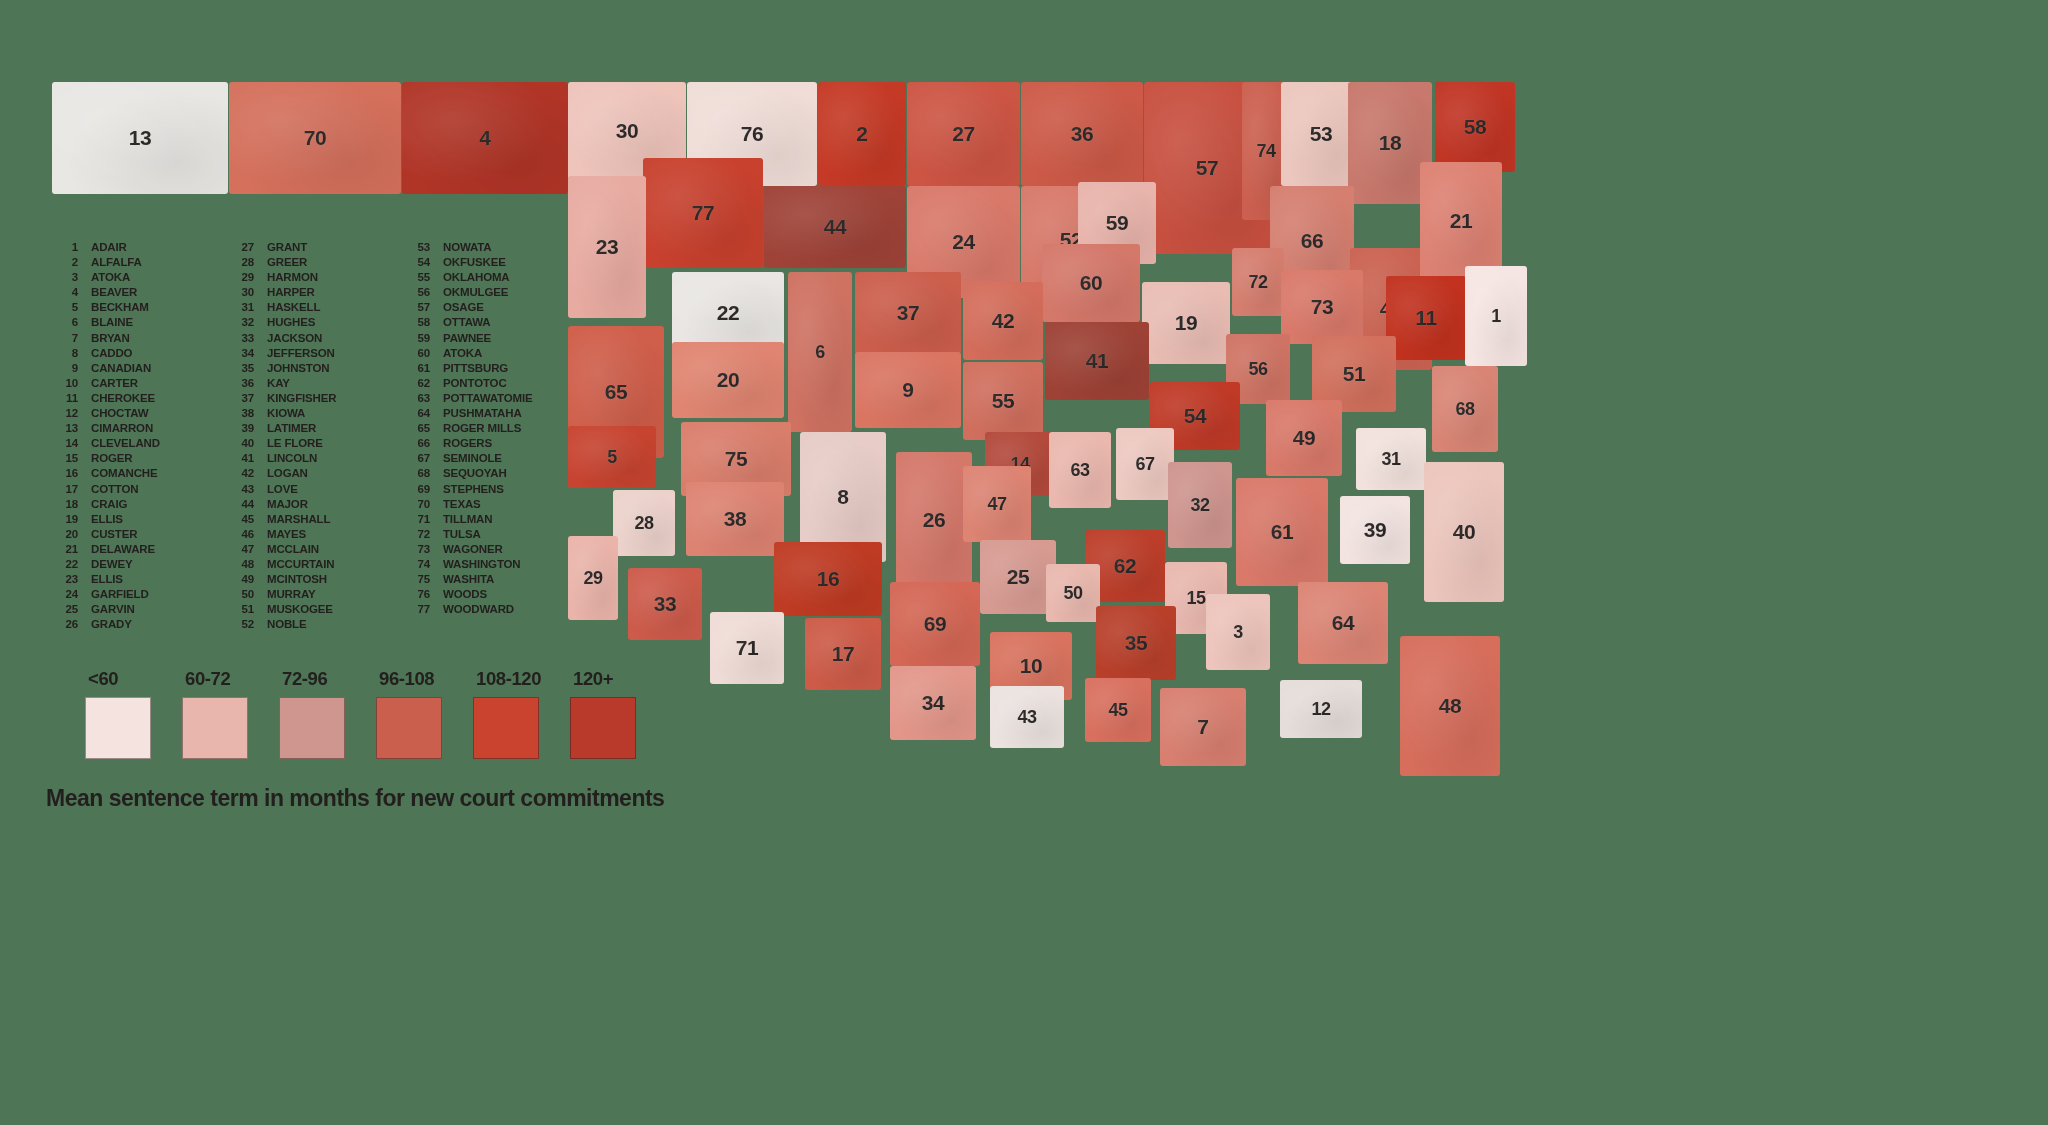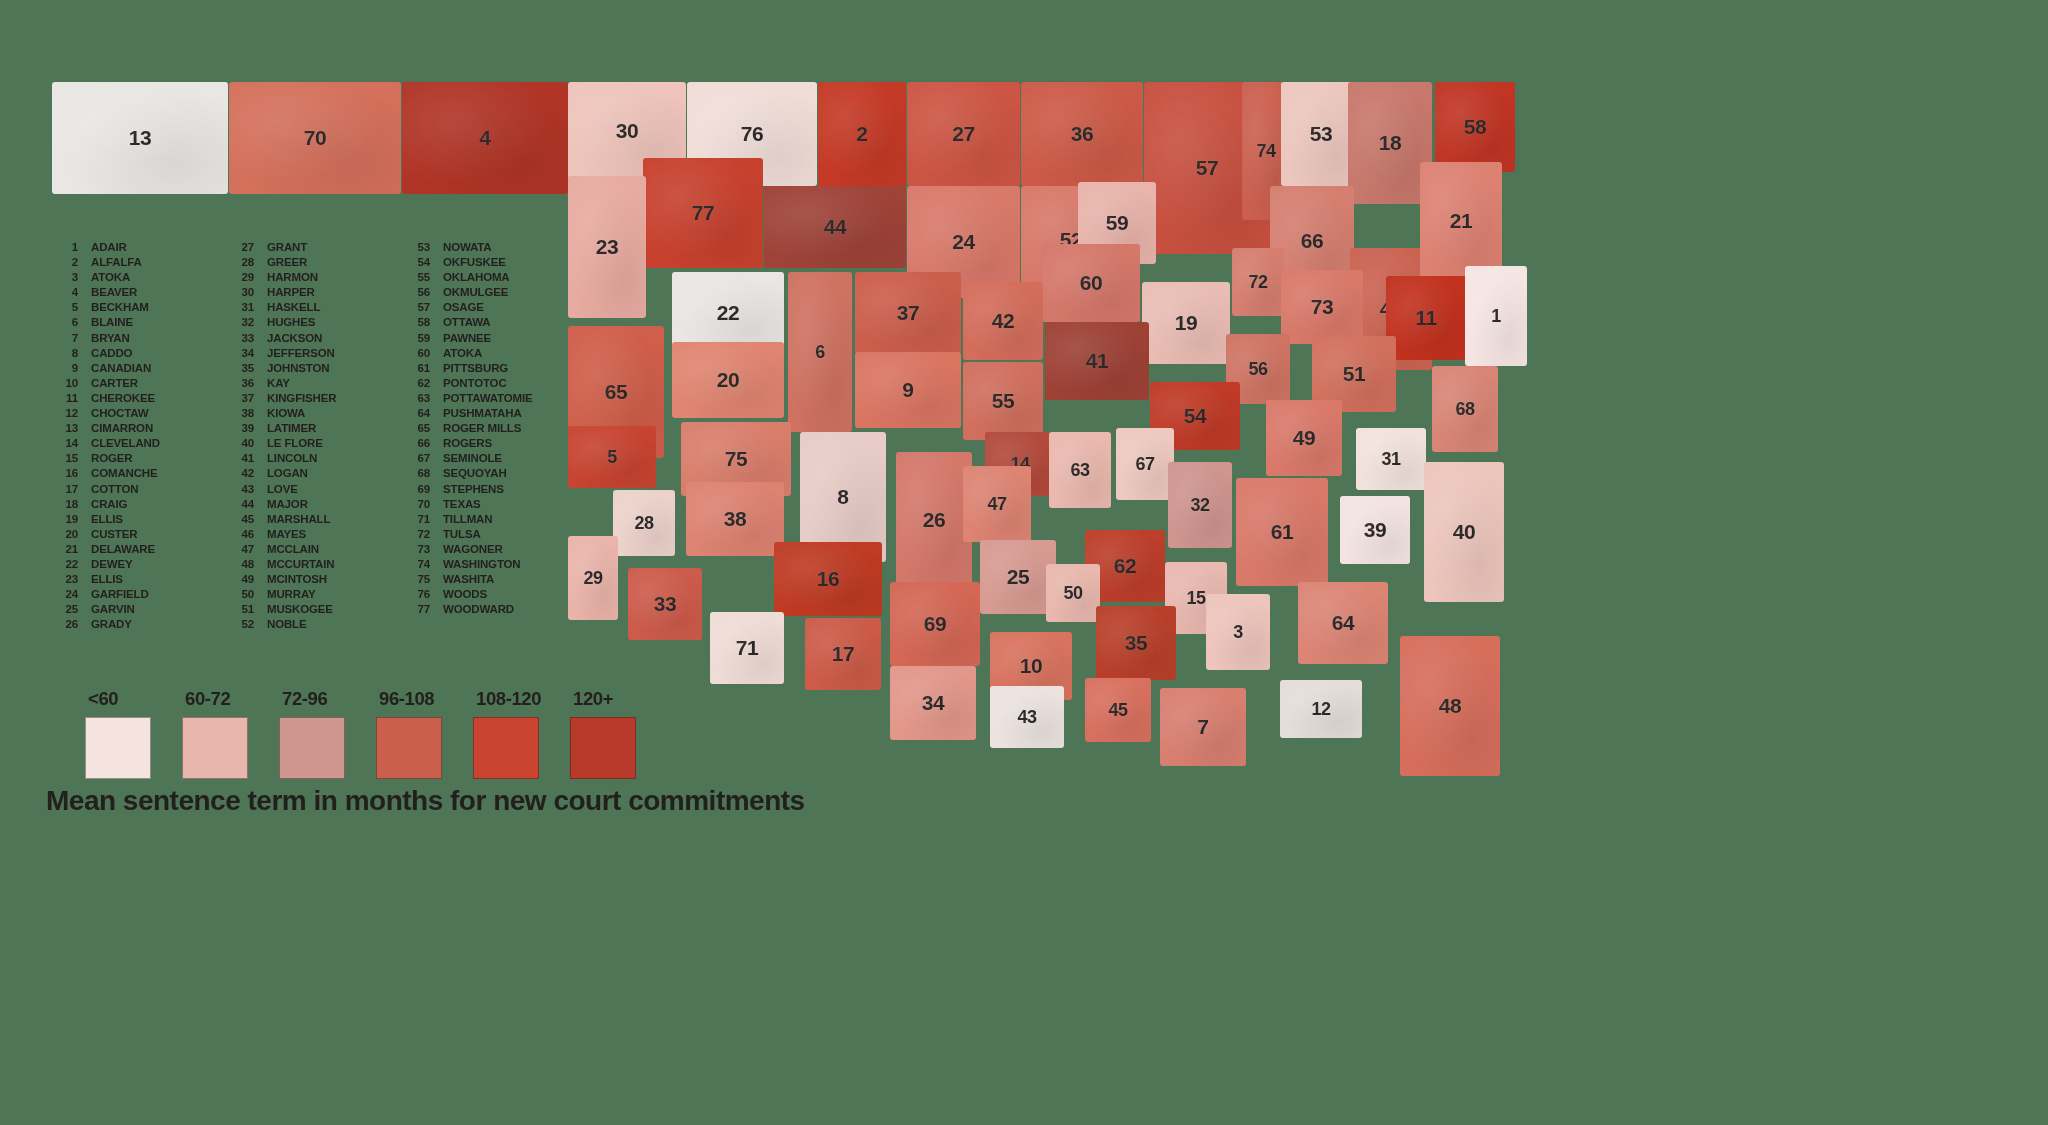--- a/index.html
+++ b/index.html
@@ -44,42 +44,42 @@
     margin-left: 13px;
     font-size: 11.5px;
     font-weight: 700;
     letter-spacing: -0.15px;
     color: #231f1e;
   }
 
   
   #scale-legend {
     position: absolute;
-    left: 42px; top: 688px;
+    left: 42px; top: 668px;
     z-index: 6;
     padding-left: 43px;
   }
   .scale-row { display: flex; }
   .scale-item { width: 97px; }
   .scale-label {
     font-size: 18.5px;
     font-weight: 800;
     color: #231f1e;
     letter-spacing: -0.4px;
     margin-bottom: 7px;
     padding-left: 3px;
   }
   .scale-swatch {
     width: 66px; height: 62px;
     border: 1px solid rgba(40,30,28,.45);
   }
   #legend-caption {
     position: absolute;
     left: 46px; top: 785px;
-    font-size: 28px;
+    font-size: 23px;
     font-weight: 800;
     letter-spacing: -0.5px;
     color: #231f1e;
     white-space: nowrap;
     z-index: 6;
   }
 
   
   #map-layer {
     position: absolute;

